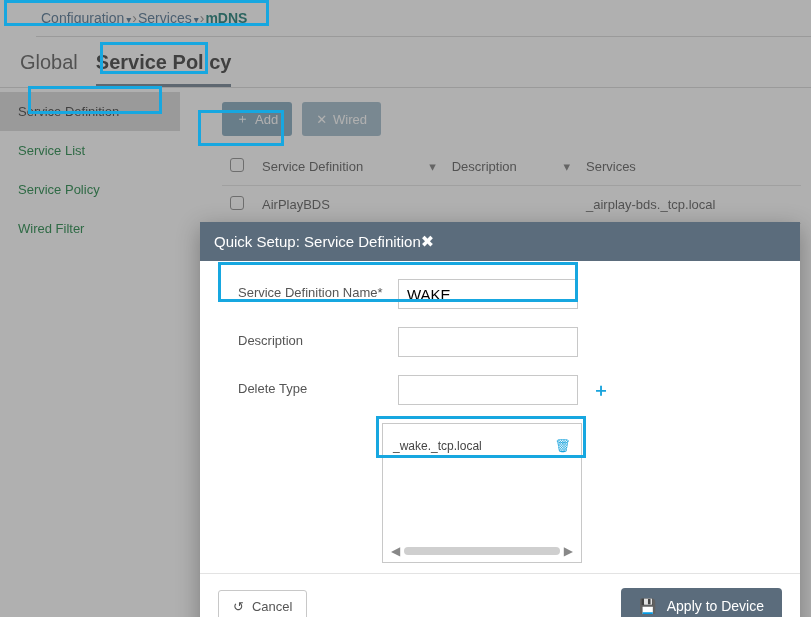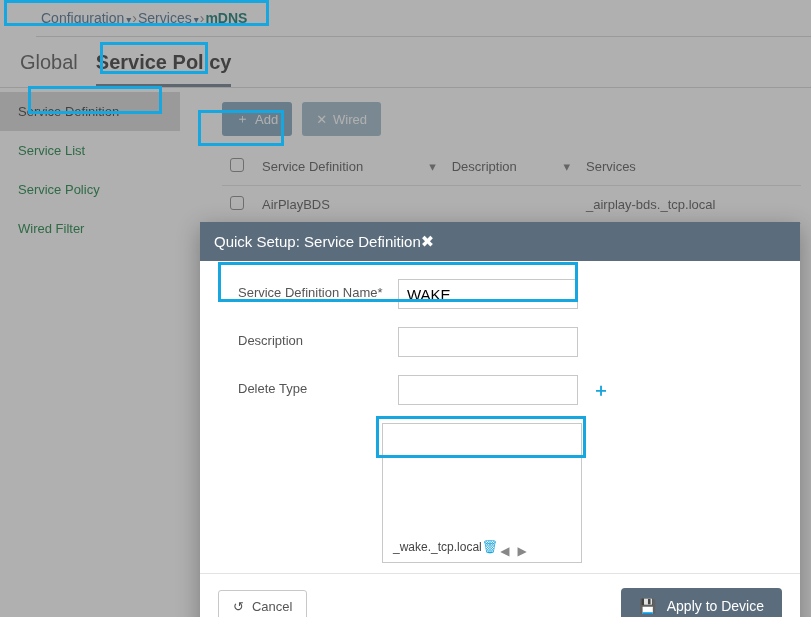--- a/index.html
+++ b/index.html
@@ -42,21 +42,21 @@
   
   .dialog { position:absolute; left:200px; top:222px; width:600px; background:#fff; box-shadow:0 6px 22px rgba(0,0,0,.3); z-index:10; display:flex; flex-direction:column;}
   .dialog-header { background:#5b6c7c; color:#fff; padding:10px 14px; font-size:15px; display:flex; align-items:center;}
   .dialog-header .close { cursor:pointer; font-size:16px; }
   .dialog-body { padding:18px 22px 10px 22px; font-size:13px; color:#444; }
   .form-row { display:flex; align-items:flex-start; margin-bottom:18px;margin-left:16px; }
   .form-row .label { width:160px; padding-top:6px; color:#555;}
   .form-row input[type=text] { width:180px; height:30px; border:1px solid #c8c8c8; padding:0 8px; font-size:15px; }
   .service-type-wrap { display:flex; align-items:center; gap:14px; }
   .plus-btn { color:#1aa4dd; font-size:18px; font-weight:bold; cursor:pointer; }
-  .type-list { margin-left:160px; width:200px; height:140px; border:1px solid #c8c8c8; padding:10px 8px 4px 8px; position:relative; display:flex; flex-direction:row;align-items:flex-end;}
+  .type-list { margin-left:160px; width:200px; height:140px; border:1px solid #c8c8c8; padding:10px 8px 4px 8px; position:relative; display:flex; flex-direction:column;}
   .type-list .entry { display:flex; justify-content:space-between; align-items:center; font-family: "Courier New", monospace; font-size:12px; padding:4px 2px;}
   .type-list .trash { color:#1aa4dd; cursor:pointer; font-size:13px; }
   .type-list .scroll { margin-top:auto; display:flex; align-items:center; gap:4px; }
   .type-list .scroll .bar { flex:1; height:8px; background:#cfcfcf; border-radius:5px; }
   .type-list .scroll .arrow { color:#888; font-size:12px; }
 
   .dialog-footer { display:flex; justify-content:space-between; align-items:center; padding:14px 18px; border-top:1px solid #e3e3e3;}
   .btn-outline { background:#fff; border:1px solid #c8c8c8; color:#555; padding:8px 14px; font-size:13px; cursor:pointer; border-radius:3px; display:inline-flex; gap:8px; align-items:center;}
   .btn-primary { background:#5b6c7c; color:#fff; padding:10px 18px; font-size:14px; cursor:pointer; border-radius:4px; display:inline-flex; gap:10px; align-items:center; border:none;}
 

